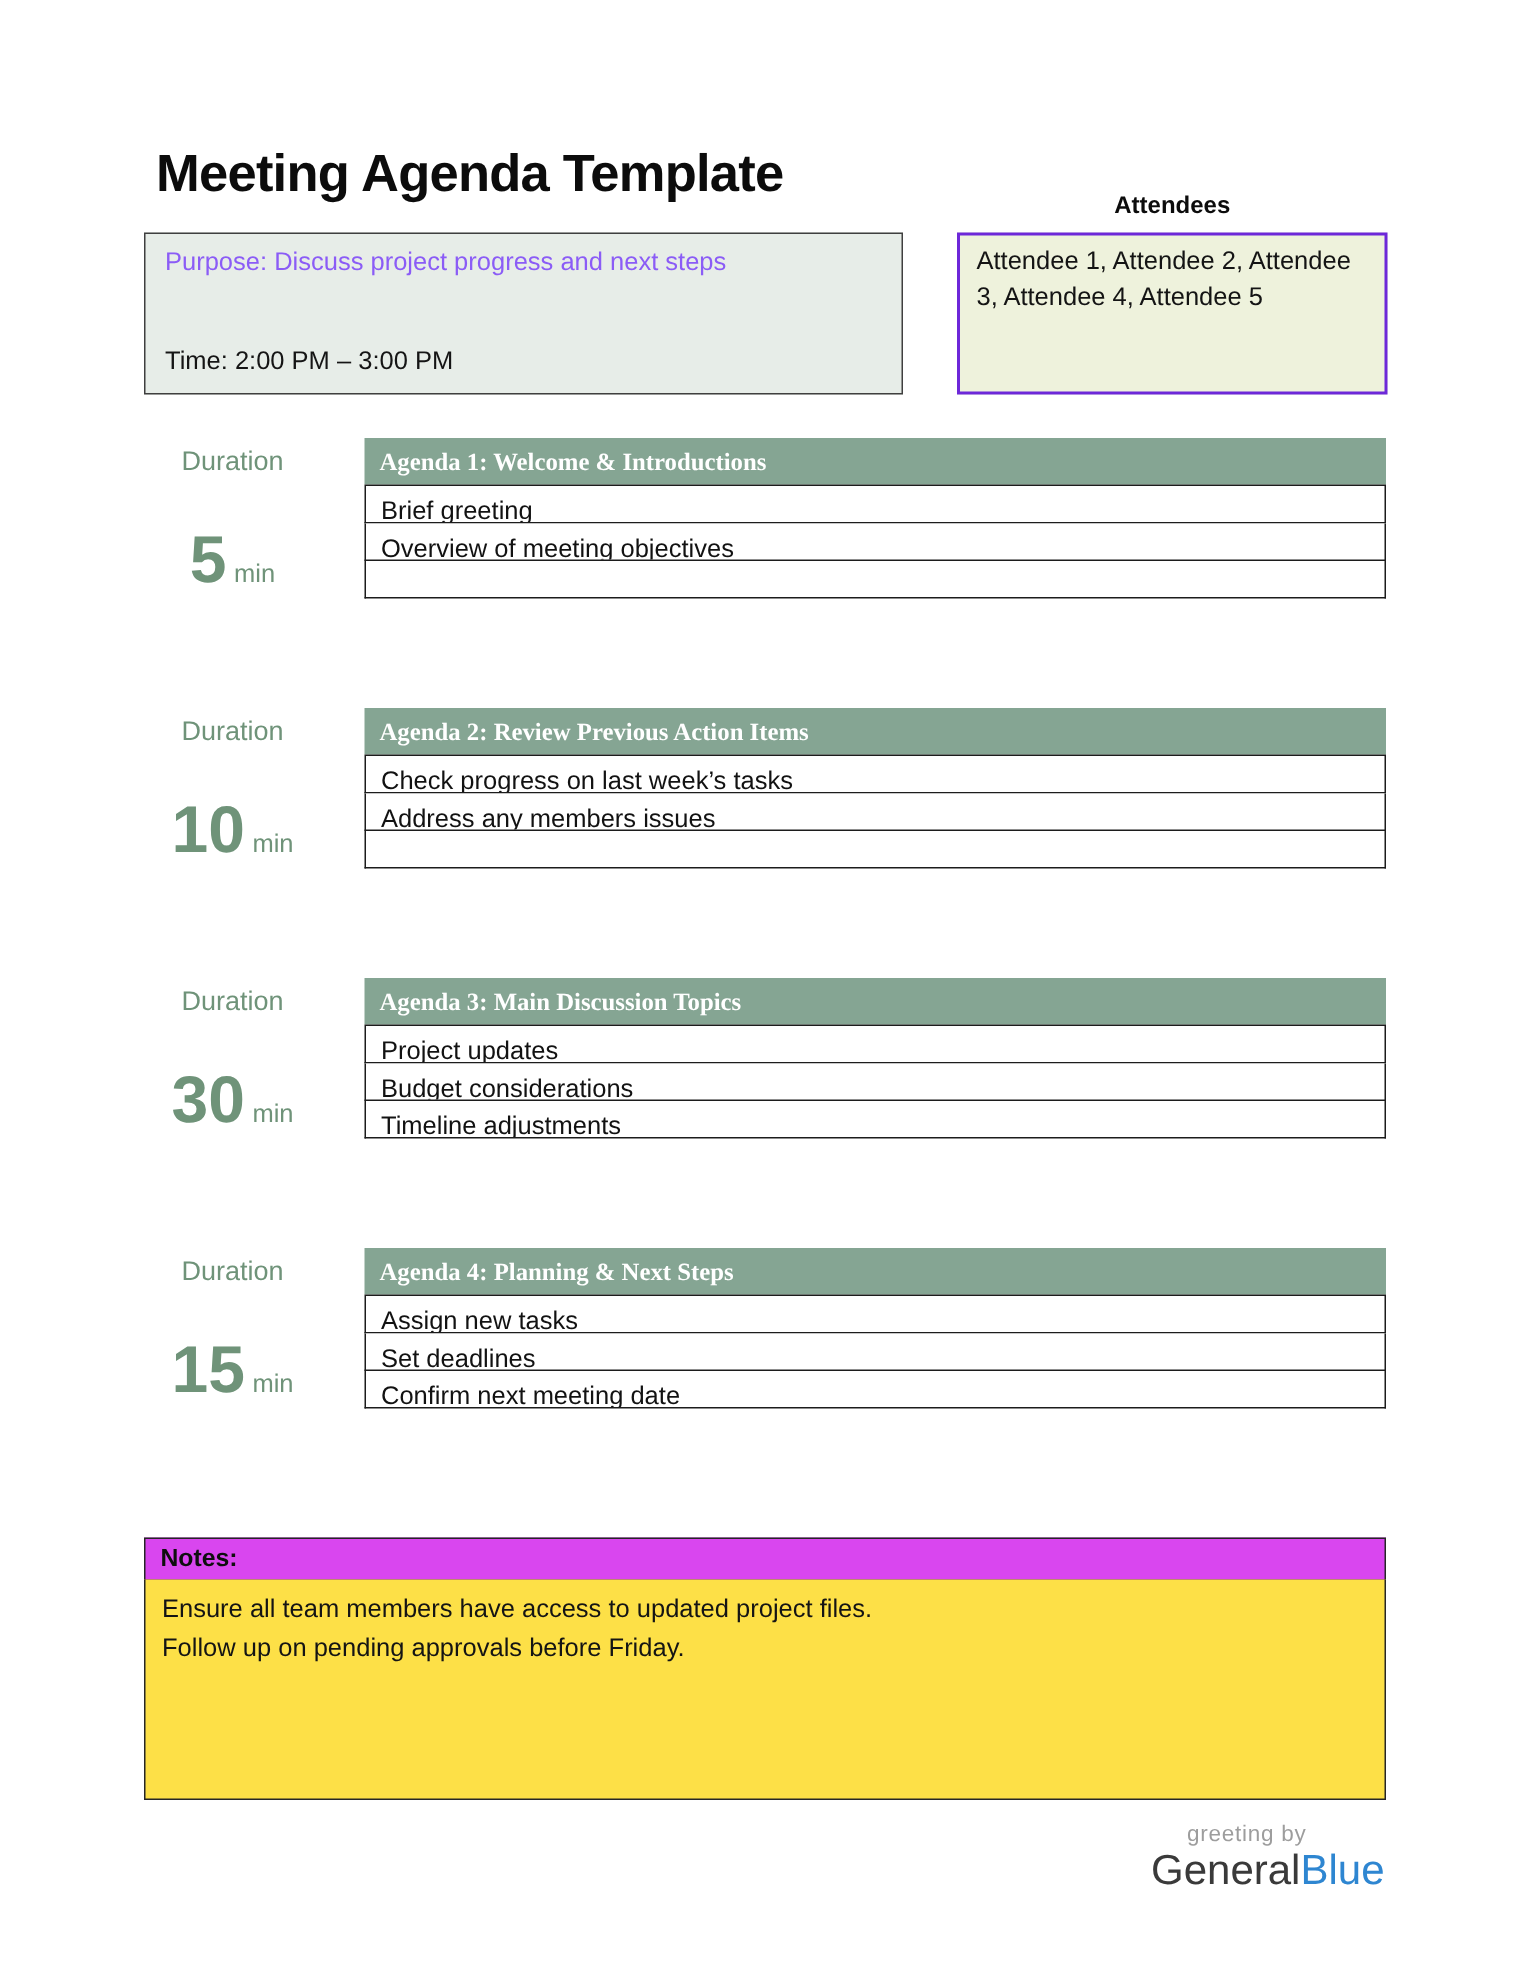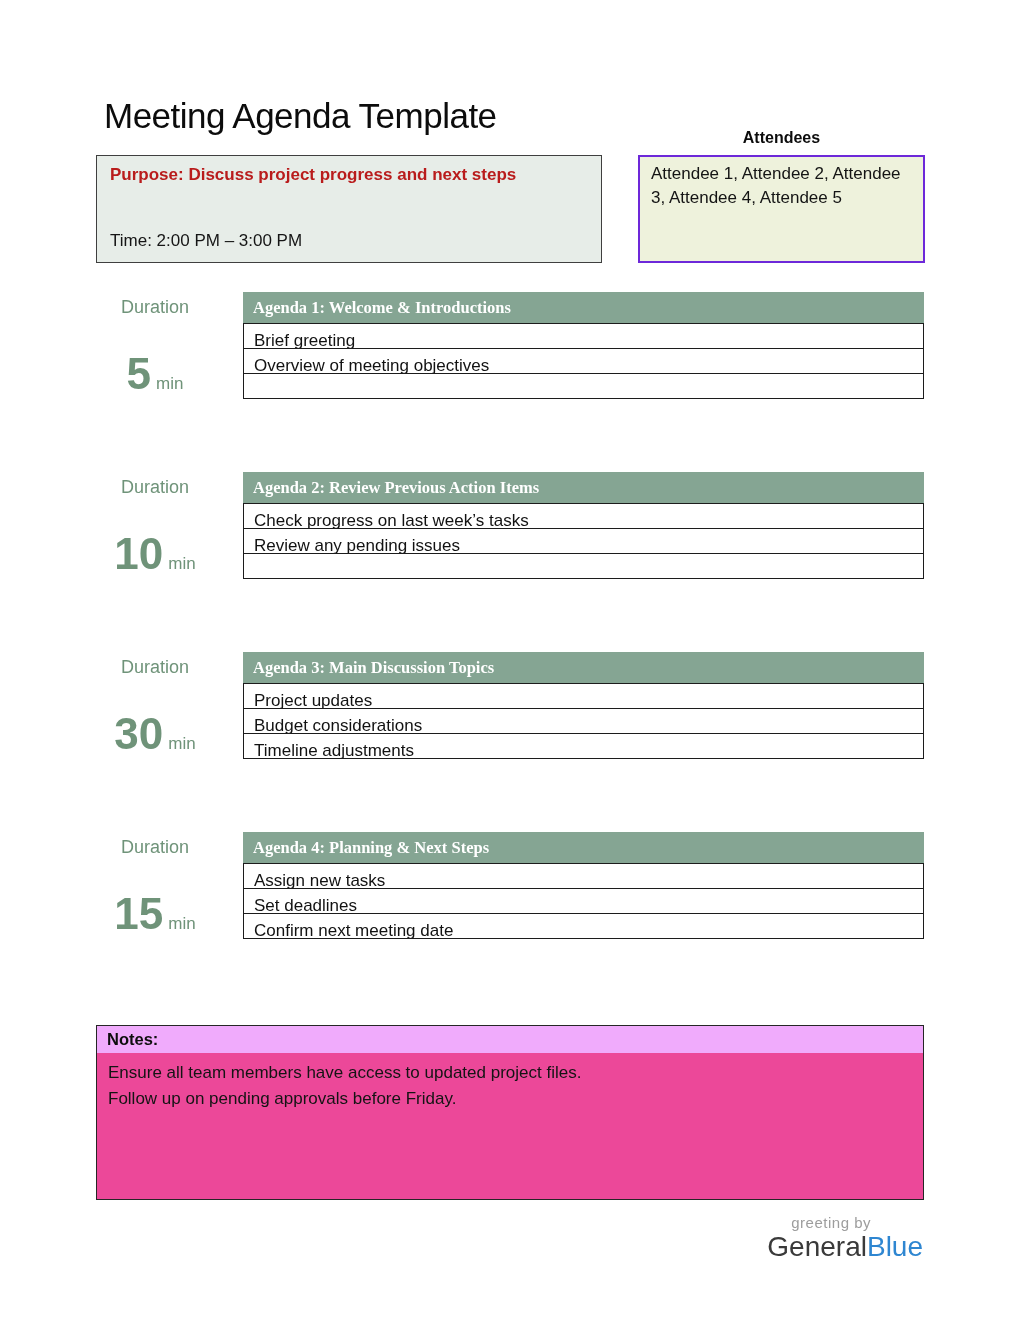--- a/index.html
+++ b/index.html
@@ -7,31 +7,31 @@
   .page {
     position:relative;
     width:1020px; height:1320px;
     background:#ffffff;
     font-family:"Liberation Sans", sans-serif;
     color:#1a1a1a;
     overflow:hidden;
   }
   .doc-title {
     position:absolute; left:104px; top:96px;
-    font-size:35px; font-weight:400; color:#0c0c0c;
+    font-size:35px; font-weight:700; color:#0c0c0c;
     letter-spacing:-0.5px;
   }
   
   .info-box {
     position:absolute; left:96px; top:155px; width:506px; height:108px;
     background:#e7ede8; border:1px solid #3f3f3f;
     padding:9px 13px 11px 13px;
     display:flex; flex-direction:column; justify-content:space-between;
   }
-  .info-purpose { font-weight:700; font-size:17px; color:#b91c1c; }
+  .info-purpose { font-weight:400; font-size:17px; color:#8b5cf6; }
   .info-line { font-size:17px; color:#151515; }
   
   .attendees-label {
     position:absolute; left:638px; top:129px; width:287px;
     text-align:center; font-weight:700; font-size:16px; color:#0c0c0c;
   }
   .attendees-box {
     position:absolute; left:638px; top:155px; width:287px; height:108px;
     background:#eef2dc; border:2px solid #6d28d9;
     padding:5px 11px; font-size:17px; line-height:1.43; color:#141414;
@@ -56,27 +56,27 @@
   .agenda-rows { border-top:1px solid #1c1c1c; }
   .agenda-row {
     height:25px; line-height:34px;
     border:1px solid #1c1c1c; border-top:none;
     padding-left:10px; font-size:17px; background:#ffffff; color:#121212;
     white-space:nowrap; overflow:hidden;
   }
   
   .notes-header {
     position:absolute; left:96px; top:1025px; width:828px; height:29px;
-    background:#f0abfc; border:1px solid #262626;
+    background:#d946ef; border:1px solid #262626;
     font-weight:700; font-size:16.5px; color:#0e0e0e;
     line-height:27px; padding-left:10px;
   }
   .notes-body {
     position:absolute; left:96px; top:1053px; width:828px; height:147px;
-    background:#ec4899; border:1px solid #262626; border-top:none;
+    background:#fde047; border:1px solid #262626; border-top:none;
     padding:7px 11px; font-size:17px; line-height:1.5; color:#141414;
   }
   
   .footer { position:absolute; right:97px; top:1214px; text-align:right; }
   .powered-by { color:#9d9d9d; font-size:15px; letter-spacing:0.5px; padding-right:52px; }
   .brand { font-size:28px; line-height:1.15; }
   .brand-general { color:#3a3a3a; }
   .brand-blue { color:#2e86d1; }
 </style>
 </head>
@@ -121,21 +121,21 @@
       <div class="duration-value-wrap">
         <span class="duration-value">10</span>
         <span class="duration-unit">min</span>
       </div>
     </div>
     <div class="agenda-table">
       <div class="agenda-header">Agenda 2: Review Previous Action Items</div>
       <div class="agenda-rows">
   <div class="agenda-row">Check progress on last week’s tasks</div>
 
-  <div class="agenda-row">Review any pending issues</div>
+  <div class="agenda-row">Address any members issues</div>
 
   <div class="agenda-row"></div>
 </div>
     </div>
   </div>
 
   <div class="section">
     <div class="duration-col">
       <div class="duration-label">Duration</div>
       <div class="duration-value-wrap">

